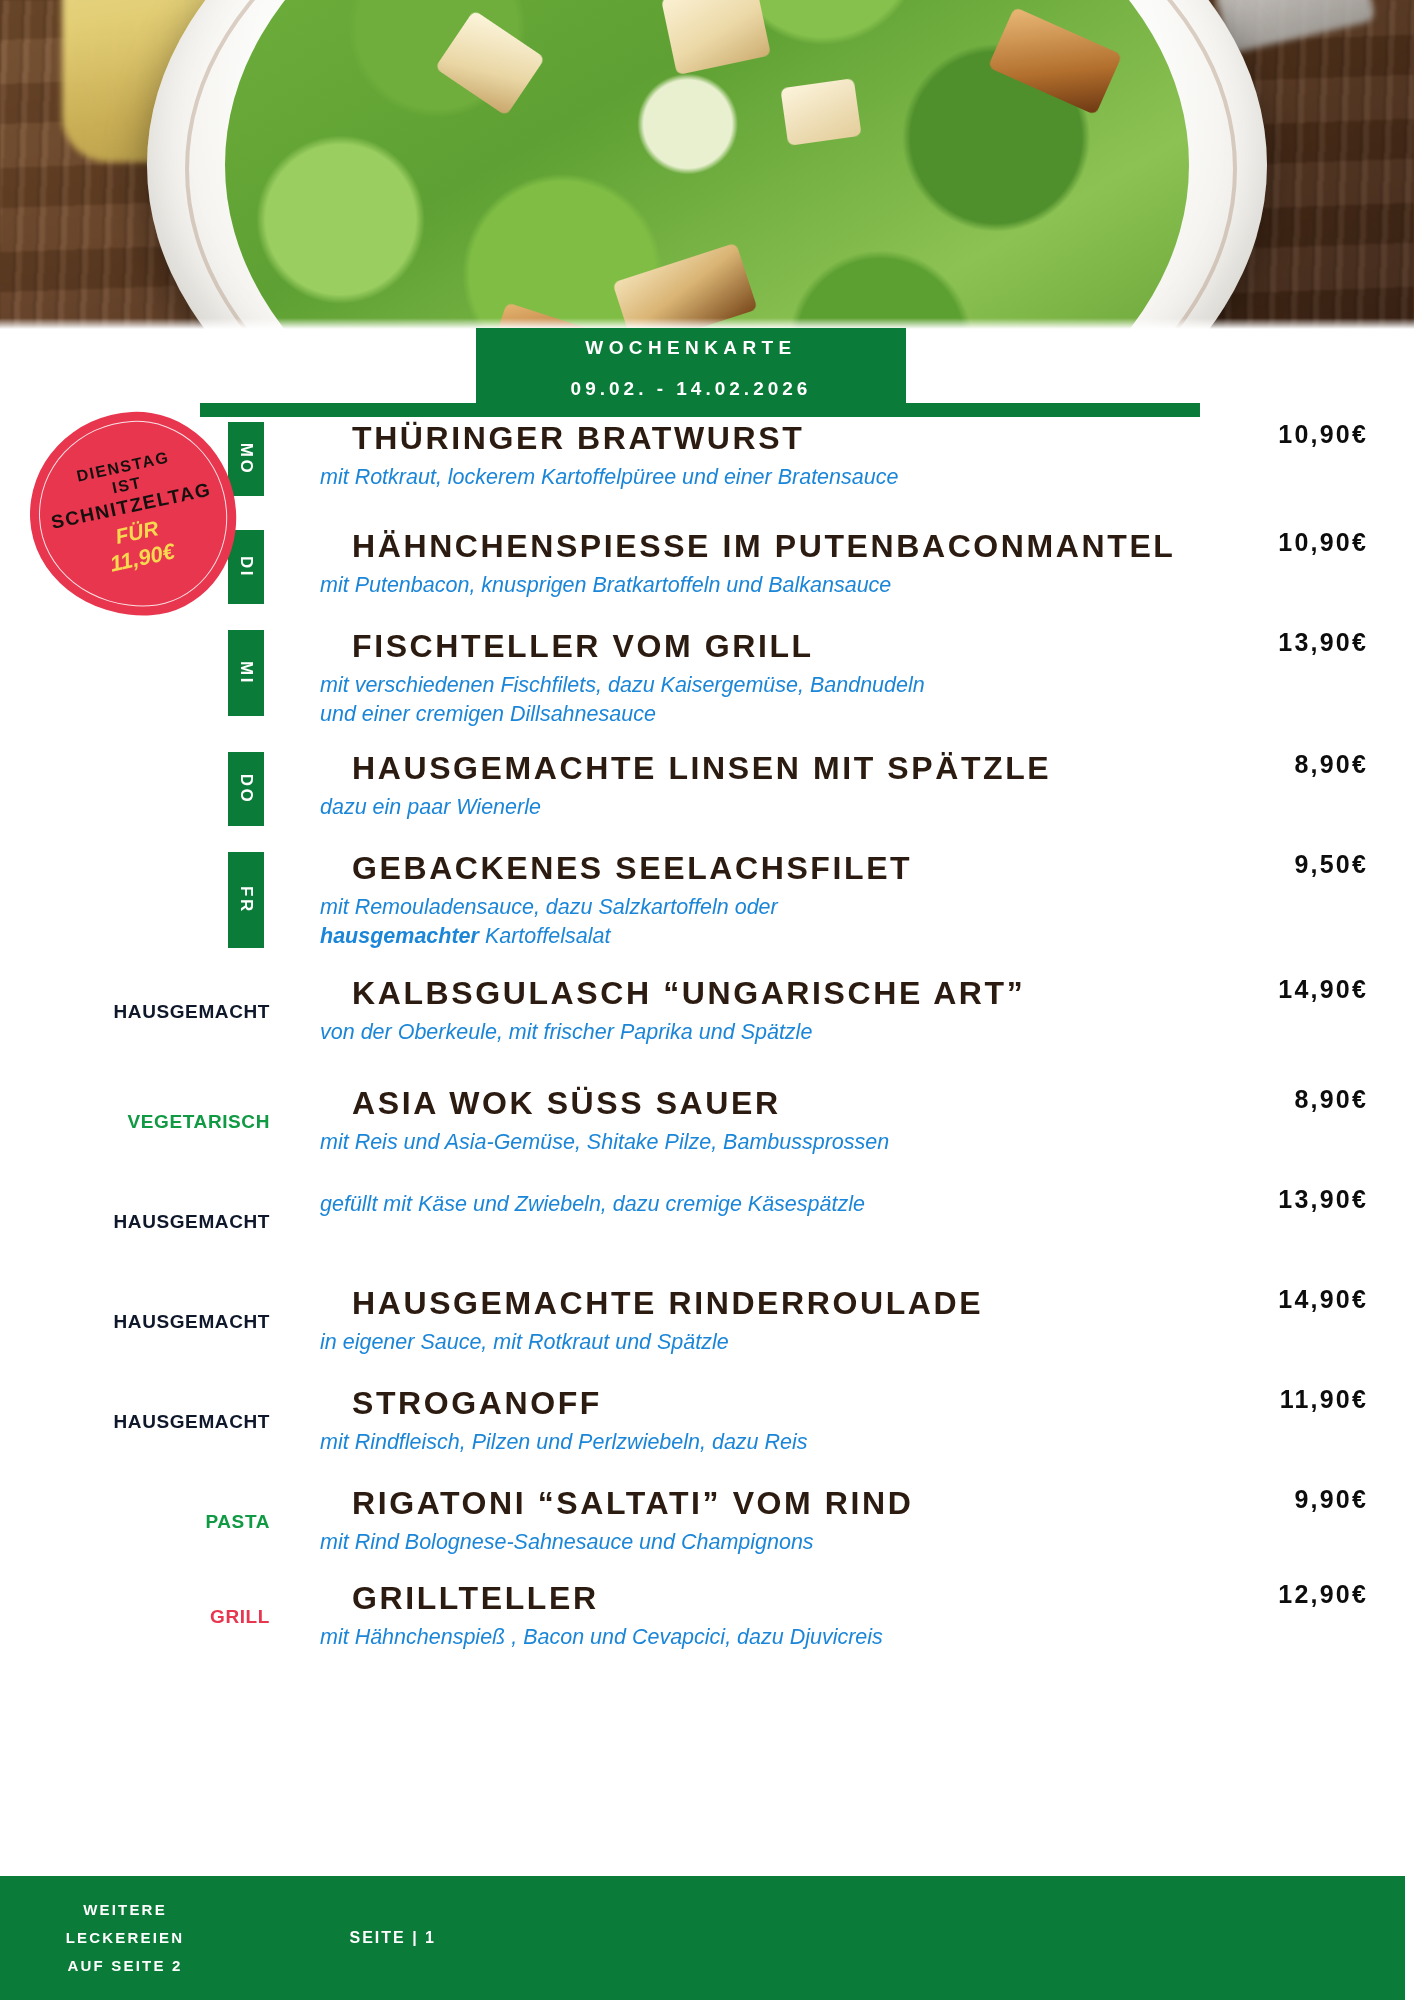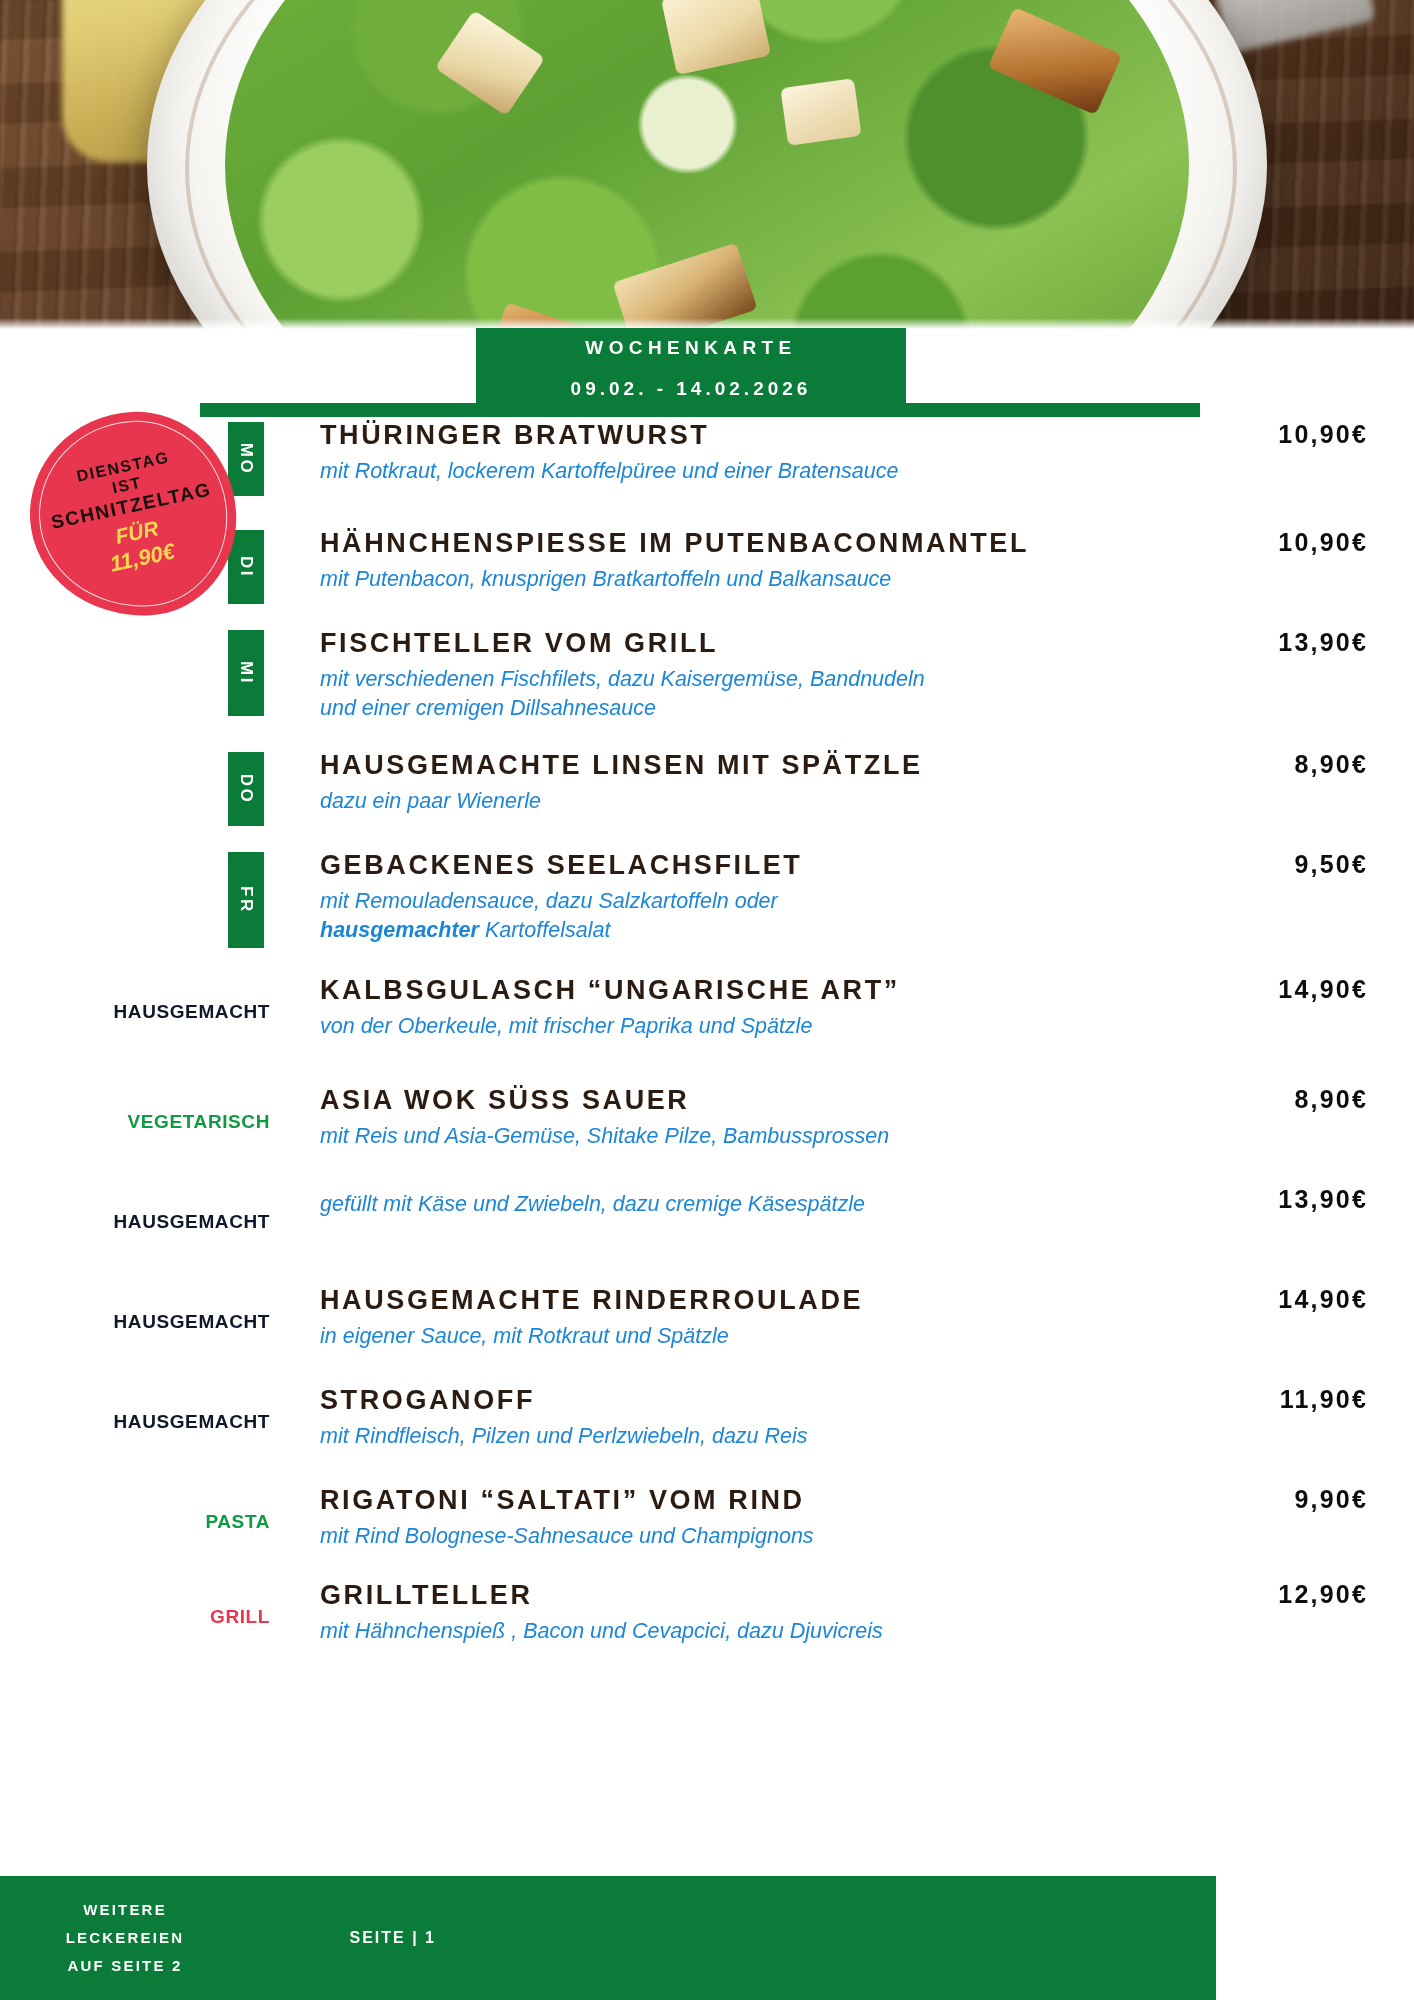--- a/index.html
+++ b/index.html
@@ -155,38 +155,38 @@
   .cattag{
     position:absolute; right:50px;
     font-weight:700; font-size:19px; letter-spacing:.6px; white-space:nowrap;
   }
   .cattag.blue{ color:#0f172a; }
   .cattag.green{ color:#0f9a43; }
   .cattag.red{ color:#e8364f; }
 
   .body{ flex:1 1 auto; padding-right:10px; }
   .dish{
-    color:#2b1b10; font-weight:700; font-size:27px; letter-spacing:2.6px;
-    line-height:1.18; white-space:nowrap;
+    color:#2b1b10; font-weight:700; font-size:32px; letter-spacing:2.6px;
+    line-height:1.18; white-space:nowrap;margin-left:32px;
   }
   .desc{
     color:#1b86d8; font-style:italic; font-size:21.5px; line-height:1.36;
     margin-top:5px; font-weight:400;
   }
   .desc b{ font-weight:700; font-style:italic; }
 
   .price{
     flex:0 0 200px; width:200px; text-align:right; padding-right:46px;
     color:#0d0d0d; font-weight:700; font-size:25px; letter-spacing:2.2px;
     white-space:nowrap;
   }
 
   
   .footer{
-    position:absolute; left:0; bottom:0; width:1216px; height:124px;
+    position:absolute; left:0; bottom:0; width:1405px; height:124px;
     background:#0a7b38; color:#fff; display:flex; align-items:center;
   }
   .f-left{
     width:250px; text-align:center; font-weight:700; font-size:15px;
     letter-spacing:2.2px; line-height:1.85;
   }
   .f-mid{
     flex:1 1 auto; text-align:center; font-weight:700; font-size:17.5px;
     letter-spacing:1.5px; line-height:2.05;
   }

